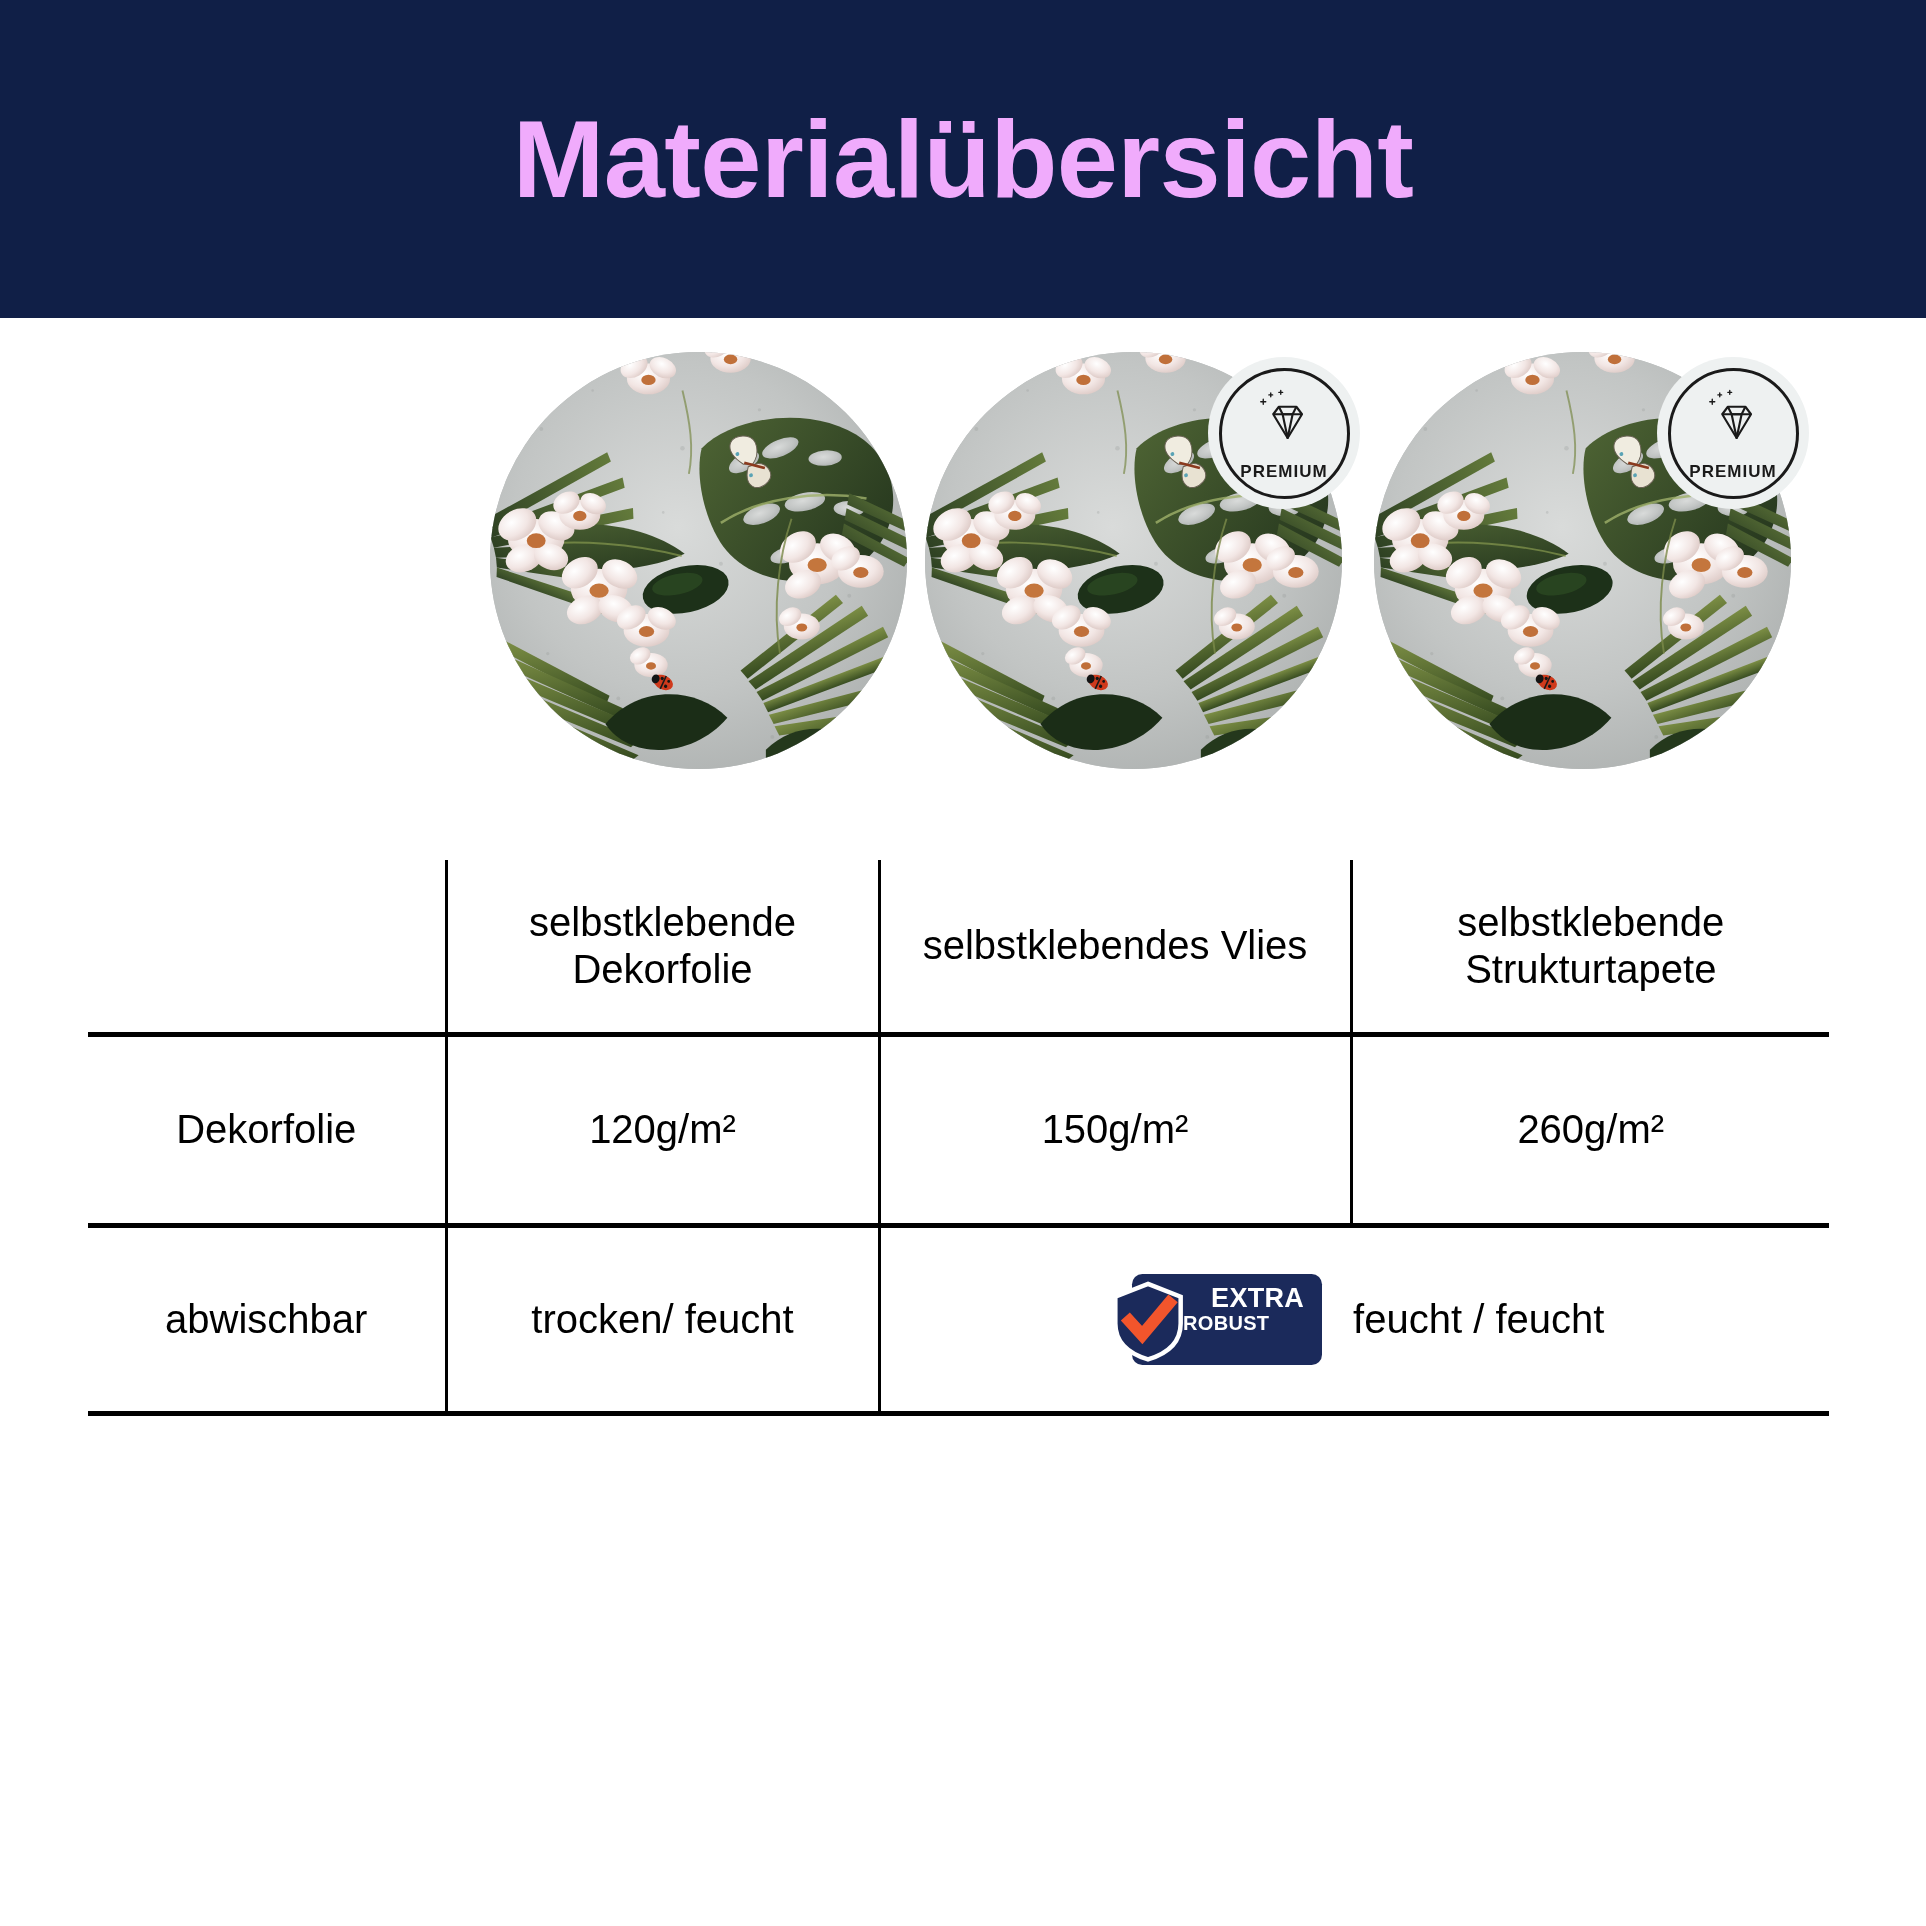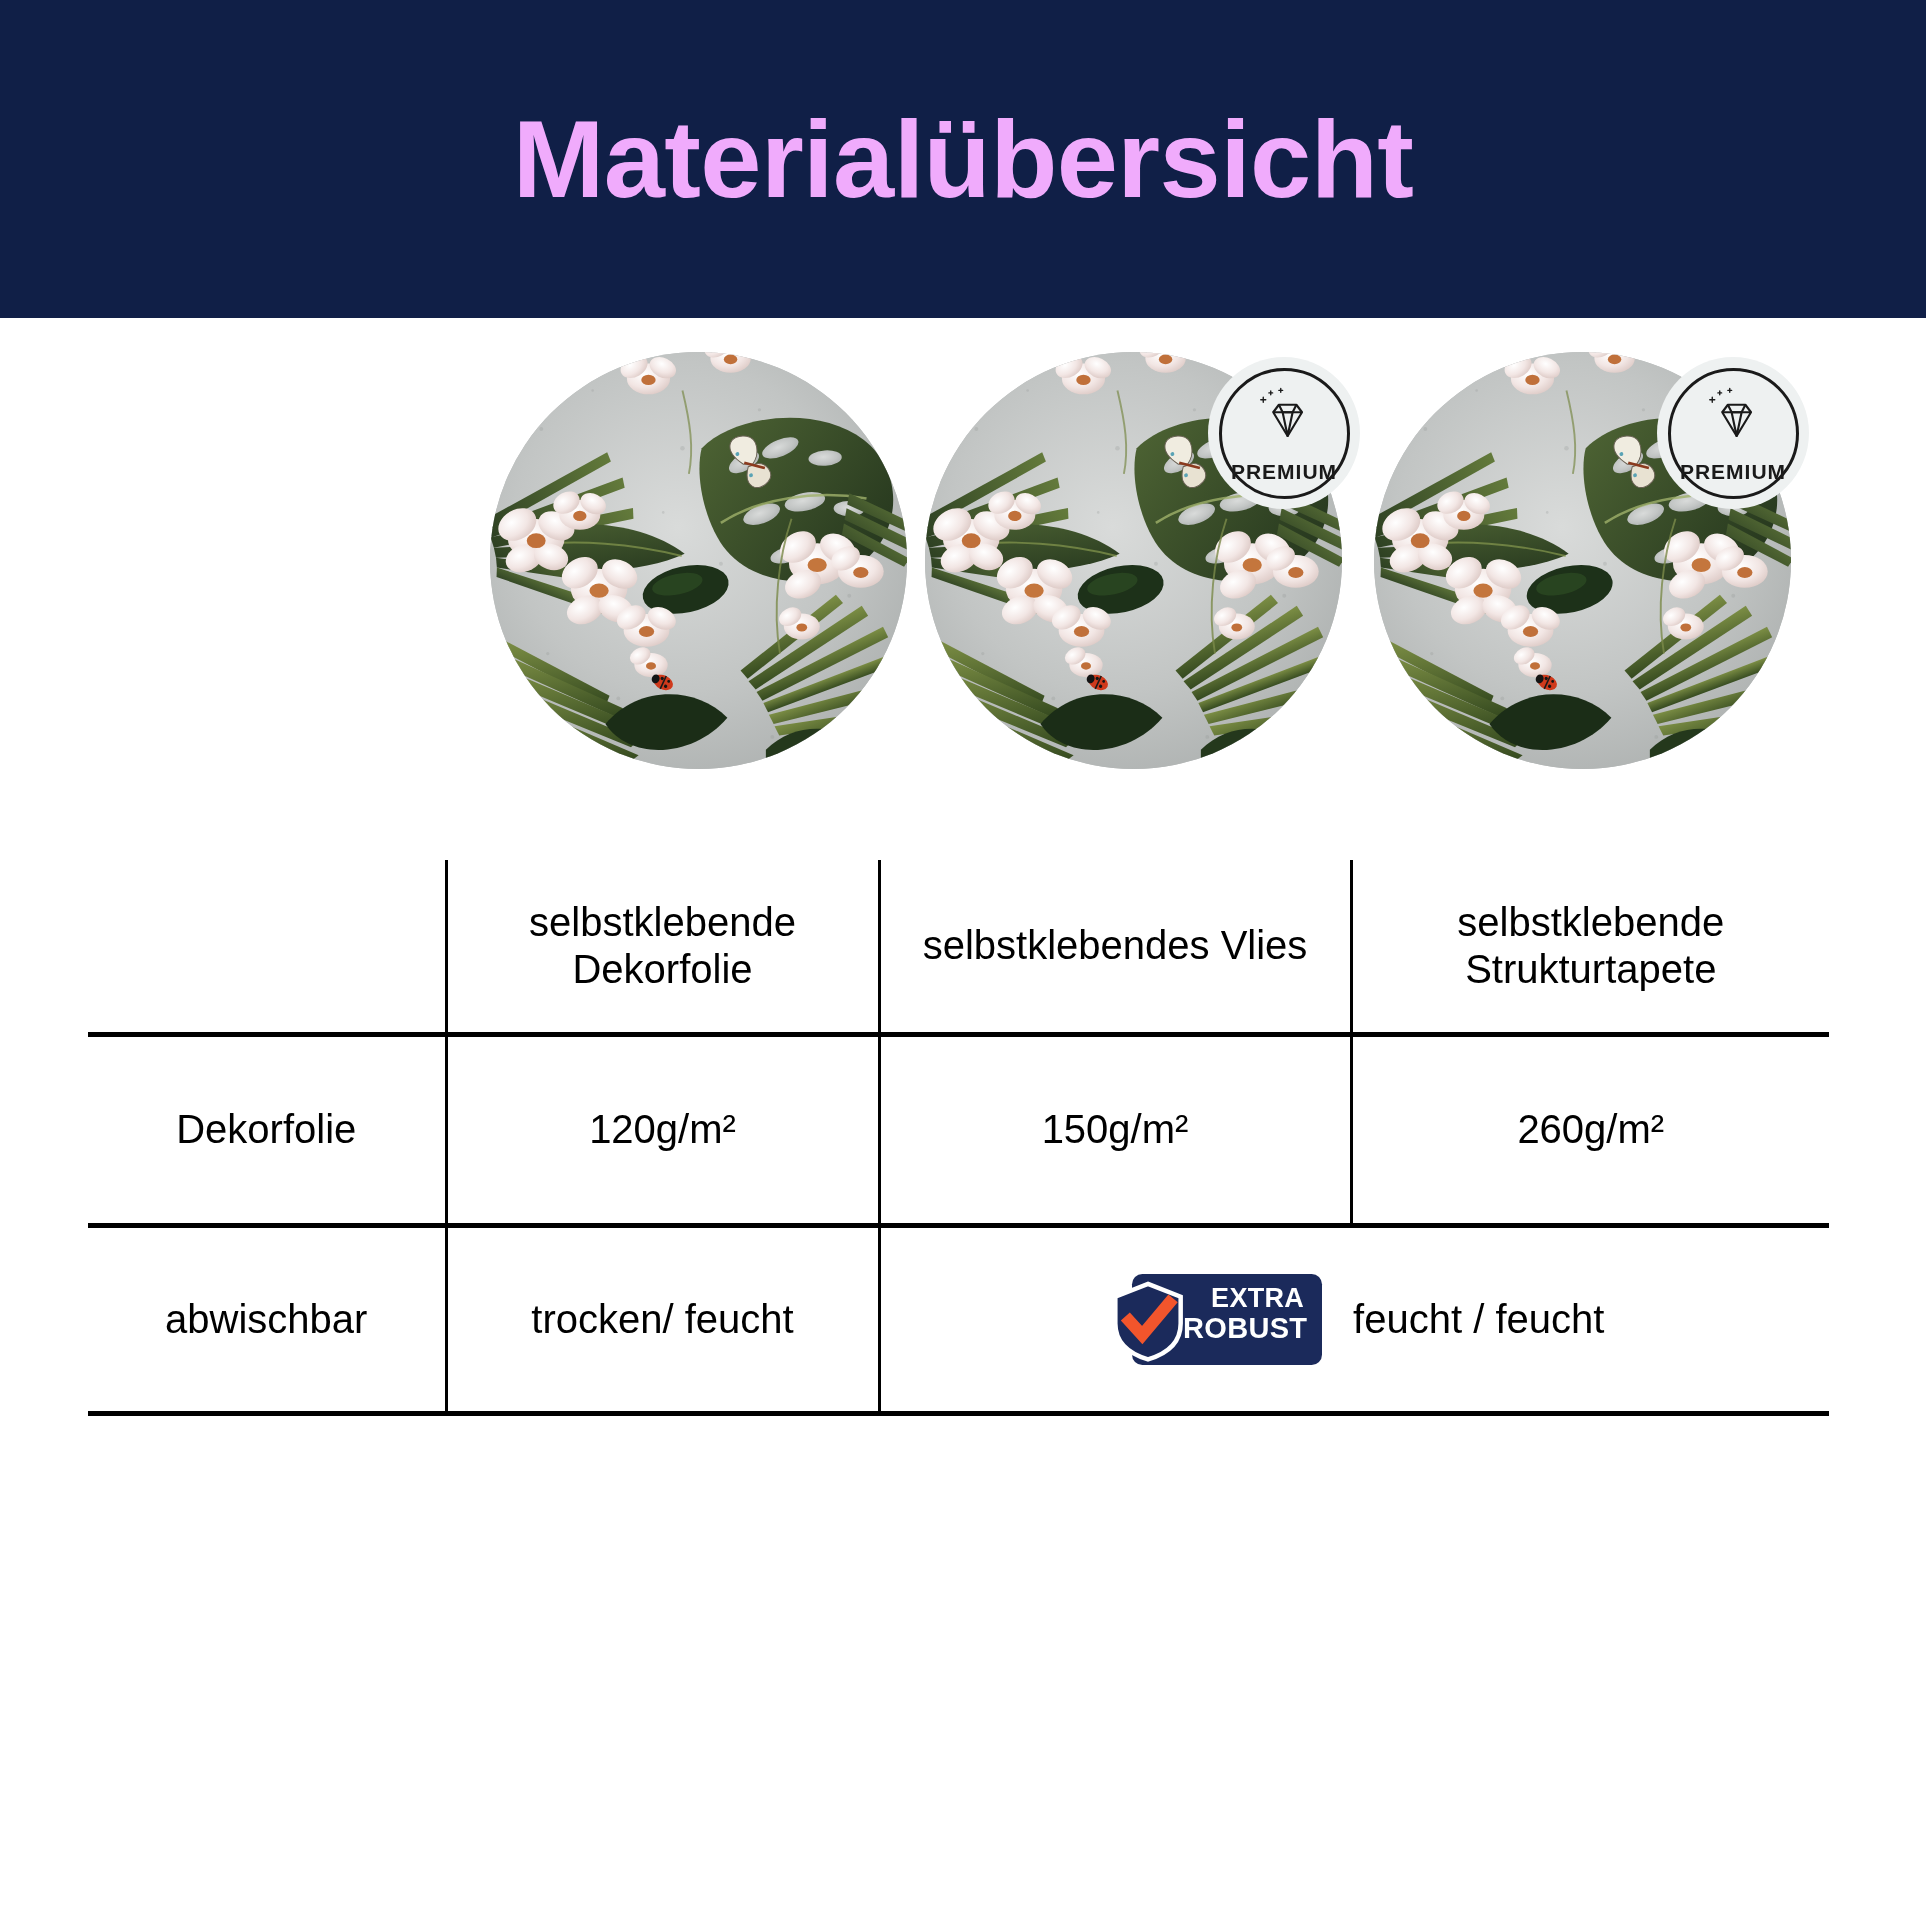--- a/index.html
+++ b/index.html
@@ -81,21 +81,21 @@
     border-radius: 50%;
     border: 3.2px solid #1a1a1a;
     display: flex;
     flex-direction: column;
     align-items: center;
     justify-content: center;
     box-sizing: border-box;
   }
   .premium-diamond { margin-top: 3.9px; }
   .premium-text {
-    font-size: 21px;
+    font-size: 17px;
     font-weight: bold;
     letter-spacing: 1px;
     color: #1a1a1a;
     margin-top: 19px;
     font-family: "Liberation Sans", sans-serif;
   }
 
   
   #spec-table {
     position: absolute;
@@ -161,21 +161,21 @@
     font-family: "Liberation Sans", sans-serif;
   }
   .robust-line1 {
     font-size: 27px;
     font-weight: bold;
     line-height: 1.05;
     letter-spacing: 0.3px;
     padding-left: 28px;
   }
   .robust-line2 {
-    font-size: 29px;
+    font-size: 20px;
     font-weight: bold;
     line-height: 1.05;
     letter-spacing: 0.3px;
   }
   .robust-shield {
     position: absolute;
     left: 5.1px;
     top: 6.4px;
   }
 </style>

